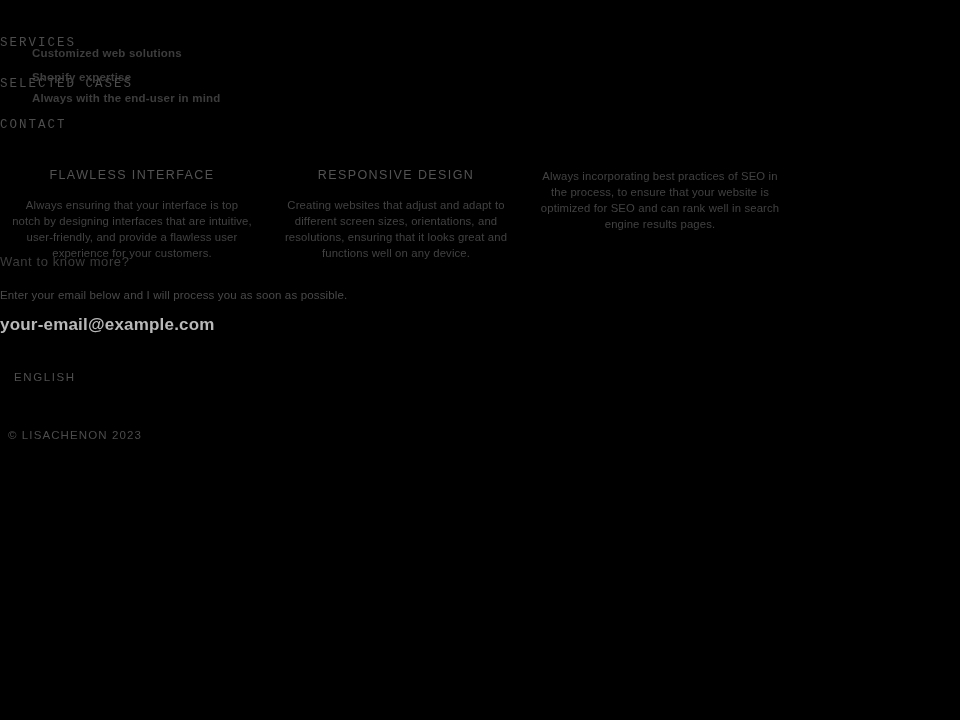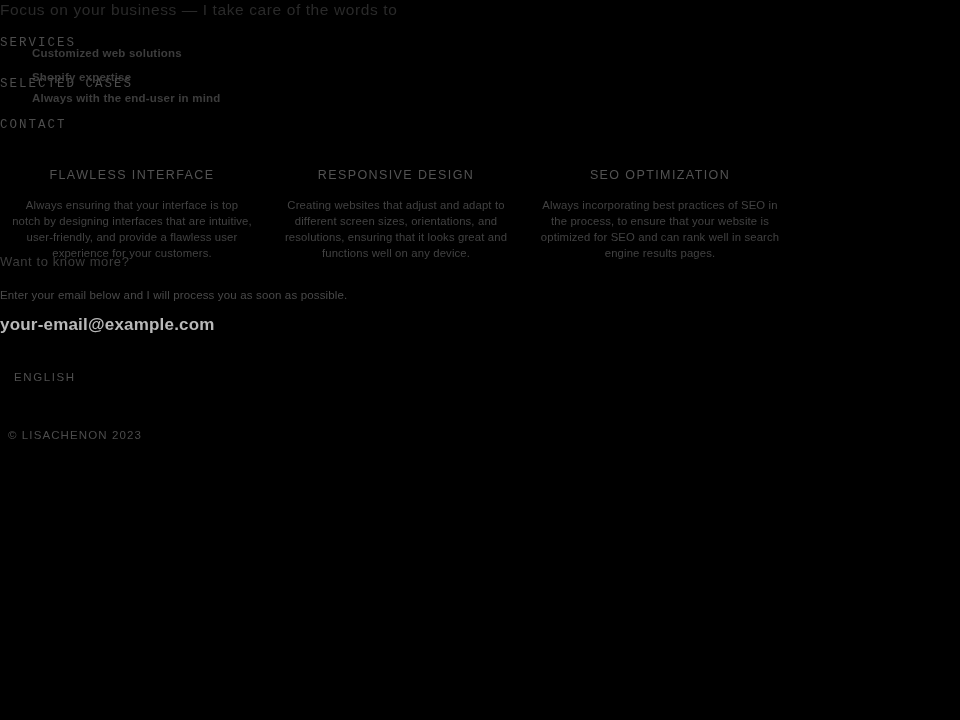--- a/index.html
+++ b/index.html
@@ -206,21 +206,20 @@
     color: #4c4c4c;
     text-transform: uppercase;
     white-space: nowrap;
   }
 </style>
 </head>
 <body>
 
 <div class="page">
 
-  <div class="hero-tagline">Focus on your business — I take care of the words to</div>
 
   <nav class="nav">
     <button class="nav-item">SERVICES</button>
     <button class="nav-item">SELECTED CASES</button>
     <button class="nav-item">CONTACT</button>
   </nav>
 
   <div class="tagline-stack">
     <span class="tagline-line l1">Customized web solutions</span>
     <span class="tagline-line l2">Shopify expertise</span>
@@ -234,21 +233,20 @@
       <h3 class="service-title">FLAWLESS INTERFACE</h3>
       <p class="service-body">Always ensuring that your interface is top notch by designing interfaces that are intuitive, user-friendly, and provide a flawless user experience for your customers.</p>
     </div>
 
     <div class="service-col">
       <h3 class="service-title">RESPONSIVE DESIGN</h3>
       <p class="service-body">Creating websites that adjust and adapt to different screen sizes, orientations, and resolutions, ensuring that it looks great and functions well on any device.</p>
     </div>
 
     <div class="service-col">
-      <h3 class="service-title">SEO OPTIMIZATION</h3>
       <p class="service-body">Always incorporating best practices of SEO in the process, to ensure that your website is optimized for SEO and can rank well in search engine results pages.</p>
     </div>
 
   </section>
 
   <section class="contact">
     <h2 class="contact-heading">Want to know more?</h2>
     <p class="contact-sub">Enter your email below and I will process you as soon as possible.</p>
     <input class="email-input" type="text" placeholder="your-email@example.com" style="">
   </section>

